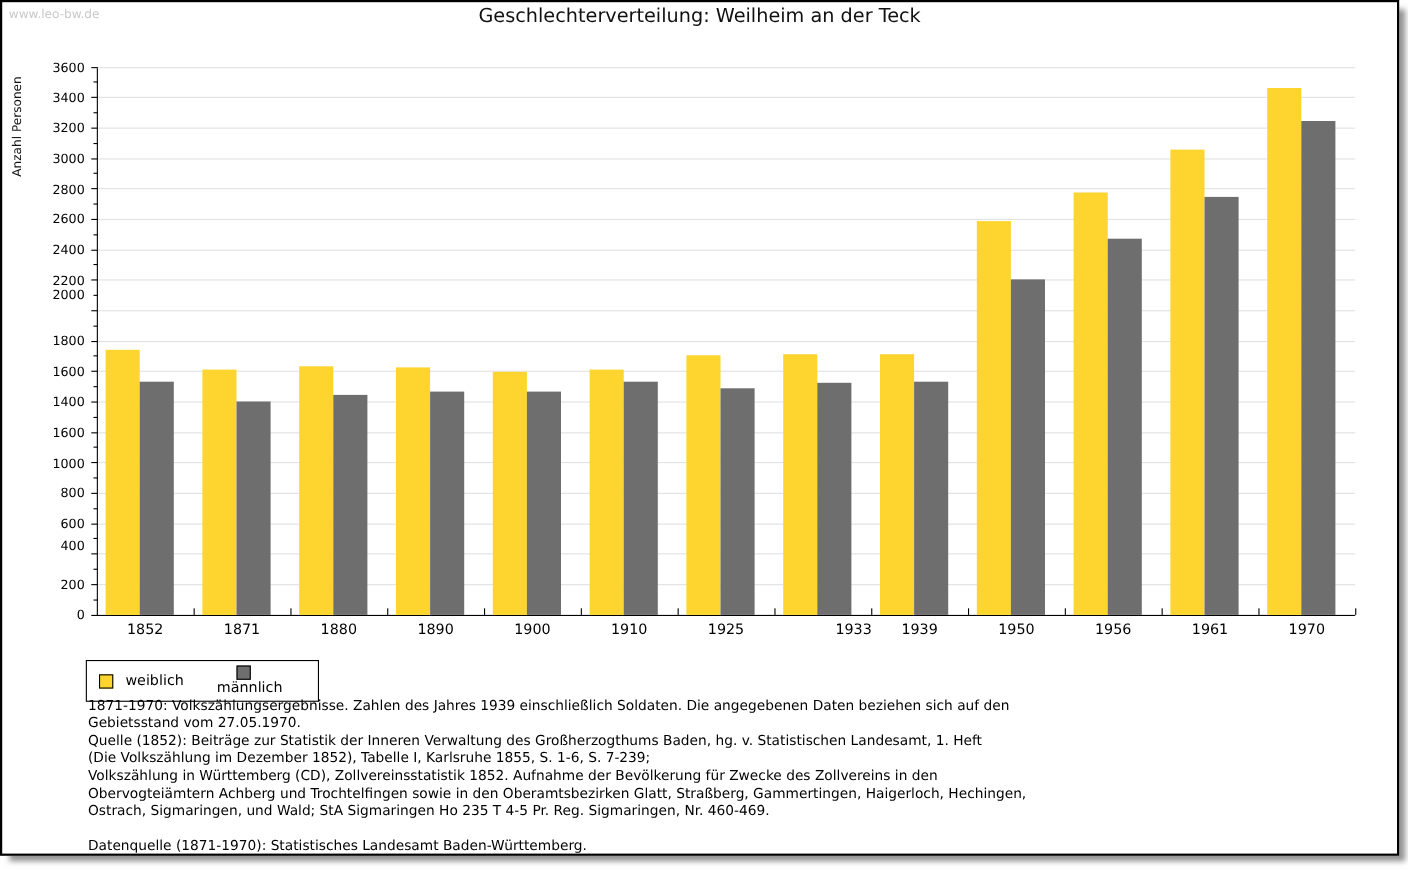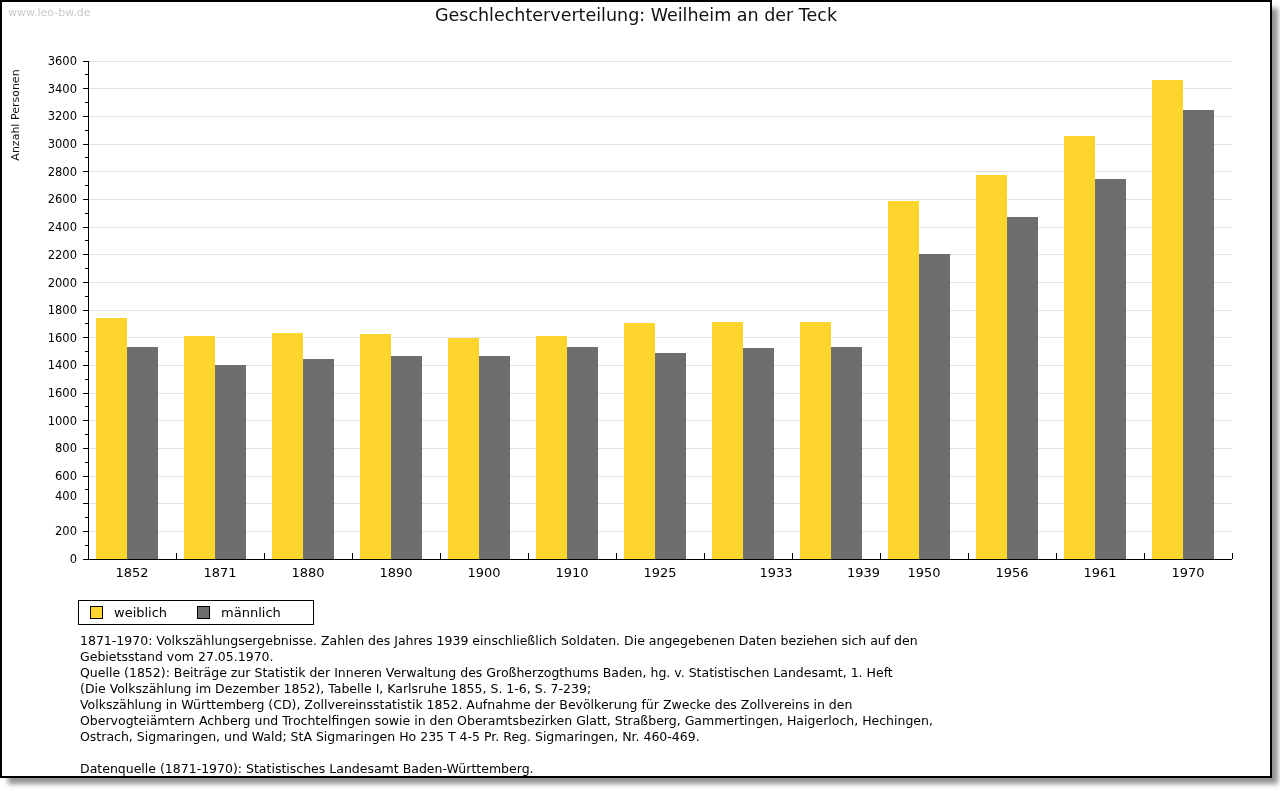--- a/index.html
+++ b/index.html
@@ -21,21 +21,21 @@
   .ytick-label { position:absolute; width:46px; text-align:right;
                  font-size:11.5px; color:#000; }
   .xtick { position:absolute; bottom:0; width:1px; height:6px; background:#000; z-index:2; }
   .bar { position:absolute; bottom:0; width:31px; z-index:3; }
   .xlabels { position:absolute; left:86px; top:563px; width:1144px; height:18px; }
   .xlabel { position:absolute; width:88px; text-align:center; font-size:13px; color:#000; }
   .legend { position:absolute; left:76px; top:598px; display:inline-flex;
             align-items:center; border:1px solid #000; background:#fff;
             padding:4px 16px 4px 11px; }
   .legend-item { display:flex; align-items:center; margin-right:30px; }
-  .legend-item:last-child { margin-right:16px; }
+  .legend-item:last-child { margin-right:16px;flex-direction:column; }
   .legend-swatch { width:13px; height:13px; border:1px solid #000; margin-right:11px; }
   .legend-label { font-size:13px; color:#000; }
   .footnotes { position:absolute; left:78px; top:631px; }
   .footnote-line { font-size:12.5px; line-height:16px; min-height:16px; color:#000000;
                    white-space:pre; }
 </style>
 </head>
 <body>
 
 <div class="page">
@@ -77,21 +77,21 @@
       <div class="gridline" style="bottom: 220.833px; background: rgb(226, 226, 226);"></div>
       <div class="ytick" style="right: 100%; width: 6px; bottom: 220.833px;"></div>
       <div class="ytick-label" style="left: -58px; bottom: 214.333px;">1600</div>
       <div class="ytick" style="right: 100%; width: 4px; bottom: 234.667px;"></div>
       <div class="gridline" style="bottom: 248.5px; background: rgb(226, 226, 226);"></div>
       <div class="ytick" style="right: 100%; width: 6px; bottom: 248.5px;"></div>
       <div class="ytick-label" style="left: -58px; bottom: 242px;">1800</div>
       <div class="ytick" style="right: 100%; width: 4px; bottom: 262.333px;"></div>
       <div class="gridline" style="bottom: 276.167px; background: rgb(226, 226, 226);"></div>
       <div class="ytick" style="right: 100%; width: 6px; bottom: 276.167px;"></div>
-      <div class="ytick-label" style="left: -58px; bottom: 269px; margin-top: 12px;">2000</div>
+      <div class="ytick-label" style="left: -58px; bottom: 284px; margin-top: 12px;">2000</div>
       <div class="ytick" style="right: 100%; width: 4px; bottom: 290px;"></div>
       <div class="gridline" style="bottom: 303.833px; background: rgb(226, 226, 226);"></div>
       <div class="ytick" style="right: 100%; width: 6px; bottom: 303.833px;"></div>
       <div class="ytick-label" style="left: -58px; bottom: 297.333px;">2200</div>
       <div class="ytick" style="right: 100%; width: 4px; bottom: 317.667px;"></div>
       <div class="gridline" style="bottom: 331.5px; background: rgb(226, 226, 226);"></div>
       <div class="ytick" style="right: 100%; width: 6px; bottom: 331.5px;"></div>
       <div class="ytick-label" style="left: -58px; bottom: 325px;">2400</div>
       <div class="ytick" style="right: 100%; width: 4px; bottom: 345.333px;"></div>
       <div class="gridline" style="bottom: 359.167px; background: rgb(226, 226, 226);"></div>
@@ -159,21 +159,21 @@
     </div>
   <div class="xlabels" id="xlabels">
       <div class="xlabel" style="left: 0px;">1852</div>
       <div class="xlabel" style="left: 88px;">1871</div>
       <div class="xlabel" style="left: 176px;">1880</div>
       <div class="xlabel" style="left: 264px;">1890</div>
       <div class="xlabel" style="left: 352px;">1900</div>
       <div class="xlabel" style="left: 440px;">1910</div>
       <div class="xlabel" style="left: 528px;">1925</div>
       <div class="xlabel" style="left: 644px;">1933</div>
-      <div class="xlabel" style="left: 704px; text-align: right;">1939</div>
+      <div class="xlabel" style="left: 704px;">1939</div>
       <div class="xlabel" style="left: 792px;">1950</div>
       <div class="xlabel" style="left: 880px;">1956</div>
       <div class="xlabel" style="left: 968px;">1961</div>
       <div class="xlabel" style="left: 1056px;">1970</div>
     </div>
   <div class="legend" id="legend">
       <div class="legend-item">
         <div class="legend-swatch" style="background: rgb(253, 213, 46);"></div>
         <div class="legend-label">weiblich</div>
       </div>

